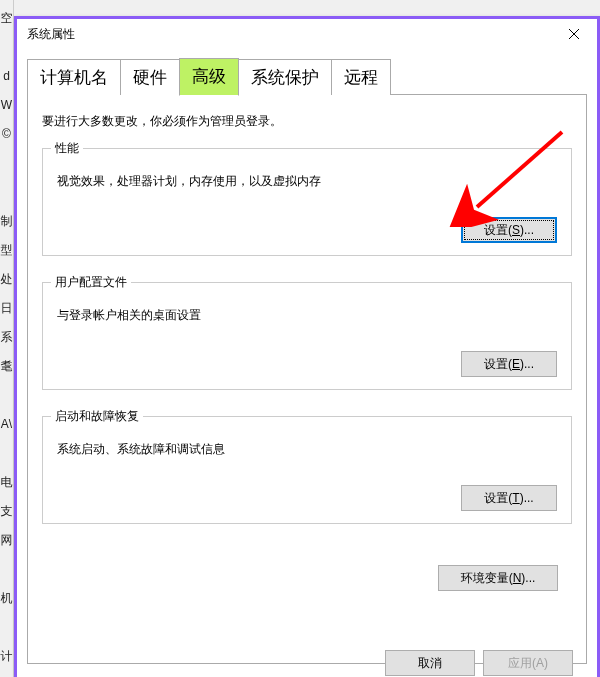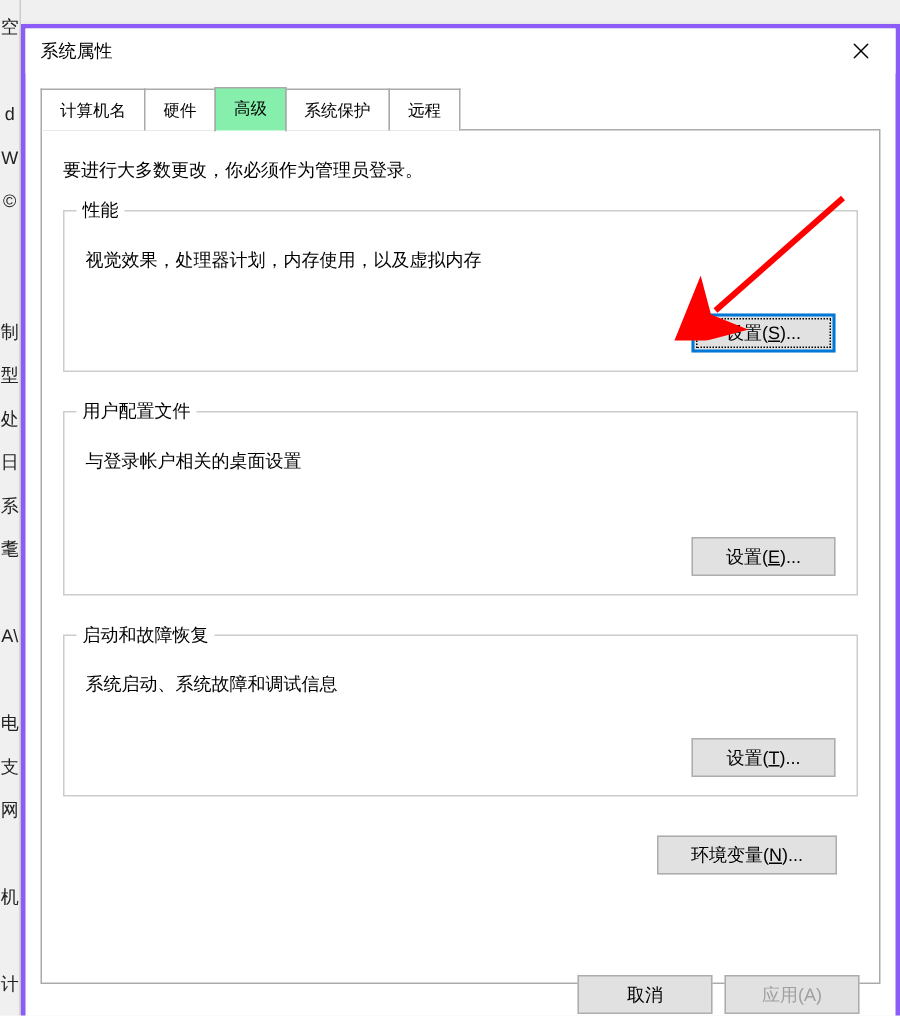--- a/index.html
+++ b/index.html
@@ -59,25 +59,25 @@
       position: relative;
       z-index: 2;
     }
     .tab {
       padding: 6px 12px;
       border: 1px solid #aaa;
       border-bottom: none;
       background: #fff;
       margin-right: -1px;
       cursor: pointer;
-      font-size: 11px;
+      font-size: 17px;
       font-family: Liberation Mono, monospace;
     }
     .tab.active {
-      background: #86efac;
+      background: #bef264;
       position: relative;
       top: 1px;
       padding-bottom: 7px;
       border-bottom: 1px solid #fff;
     }
     .tab-panel {
       border: 1px solid #aaa;
       margin-top: -1px;
       padding: 18px 14px 14px 14px;
       height: 570px;
@@ -99,21 +99,21 @@
       background: #fff;
       padding: 0 4px;
       font-size: 12px;
     }
     .group-desc {
       font-size: 12px;
       margin-bottom: 10px;
       margin-top: 6px;
     }
     .group.perf { height: 108px; }
-    .group.prof { height: 123px; }
+    .group.prof { height: 108px; }
     .group.fail { height: 108px; }
     .group-btn-row {
       position: absolute;
       right: 14px;
       bottom: 12px;
       margin-top: 25px;
     }
     .btn {
       min-width: 96px;
       height: 26px;

